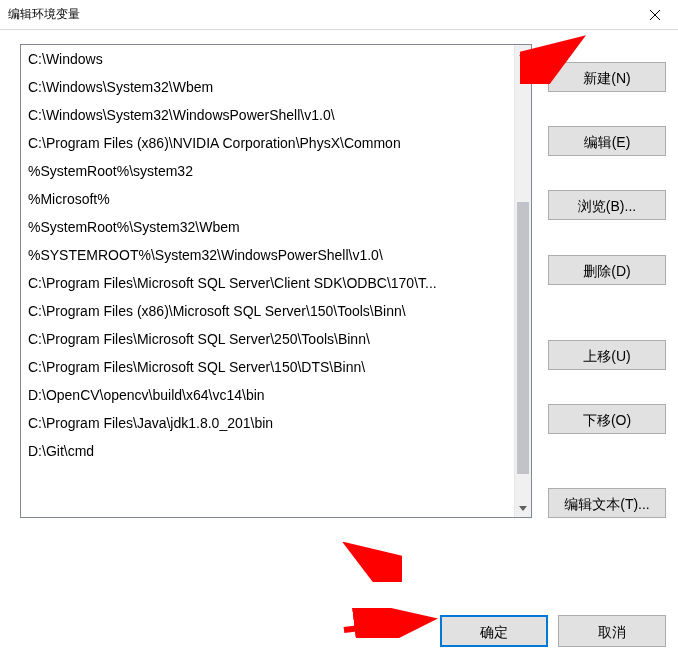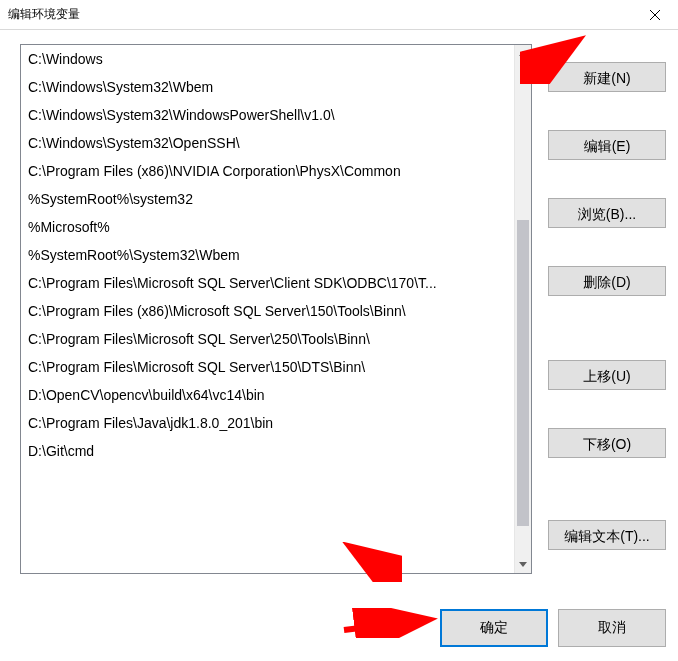--- a/index.html
+++ b/index.html
@@ -28,21 +28,21 @@
   }
   .close-btn svg { width: 10px; height: 10px; }
   .content {
     position: absolute;
     top: 30px; left: 0; right: 0; bottom: 0;
     padding: 14px 12px 14px 20px;
   }
   .layout {
     display: flex;
     gap: 16px;
-    height: 530px;
+    height: 474px;
   }
   .list-wrap {
     position: relative;
     flex: 1;
     border: 1px solid #828790;
     background: #fff;
     overflow: hidden;
   }
   .list-scroll {
     position: absolute;
@@ -103,21 +103,21 @@
   .side-buttons .spacer-20 { height: 20px; }
   .side-buttons .spacer-44 { height: 44px; }
   .side-buttons .spacer-46 { height: 46px; }
   .footer {
     position: absolute;
     right: 12px;
     bottom: 14px;
     display: flex;
     gap: 10px;
   }
-  .footer .btn { width: 108px; height: 38px; line-height: 30px; font-family: Liberation Serif, serif; }
+  .footer .btn { width: 108px; height: 32px; line-height: 30px; }
   .footer .btn.primary { border: 2px solid #0078d7; line-height: 28px; }
 
   
   .arrow { position: absolute; pointer-events: none; }
   .arrow svg { display: block; }
 </style>
 </head>
 <body>
 
 <div class="titlebar">
@@ -130,25 +130,25 @@
   </div>
 </div>
 
 <div class="content">
   <div class="layout">
     <div class="list-wrap">
       <div class="list-scroll" id="list-scroll">
           <div class="list-item">C:\Windows</div>
           <div class="list-item">C:\Windows\System32\Wbem</div>
           <div class="list-item">C:\Windows\System32\WindowsPowerShell\v1.0\</div>
-          <div class="list-item">C:\Windows\System32\OpenSSH\</div>
           <div class="list-item">C:\Program Files (x86)\NVIDIA Corporation\PhysX\Common</div>
           <div class="list-item">%SystemRoot%\system32</div>
           <div class="list-item">%Microsoft%</div>
           <div class="list-item">%SystemRoot%\System32\Wbem</div>
+          <div class="list-item">%SYSTEMROOT%\System32\WindowsPowerShell\v1.0\</div>
           <div class="list-item">C:\Program Files\Microsoft SQL Server\Client SDK\ODBC\170\T...</div>
           <div class="list-item">C:\Program Files (x86)\Microsoft SQL Server\150\Tools\Binn\</div>
           <div class="list-item">C:\Program Files\Microsoft SQL Server\250\Tools\Binn\</div>
           <div class="list-item">C:\Program Files\Microsoft SQL Server\150\DTS\Binn\</div>
           <div class="list-item">D:\OpenCV\opencv\build\x64\vc14\bin</div>
           <div class="list-item">C:\Program Files\Java\jdk1.8.0_201\bin</div>
           <div class="list-item">D:\Git\cmd</div>
         </div>
       <div class="scrollbar">
         <div class="sb-btn up">

